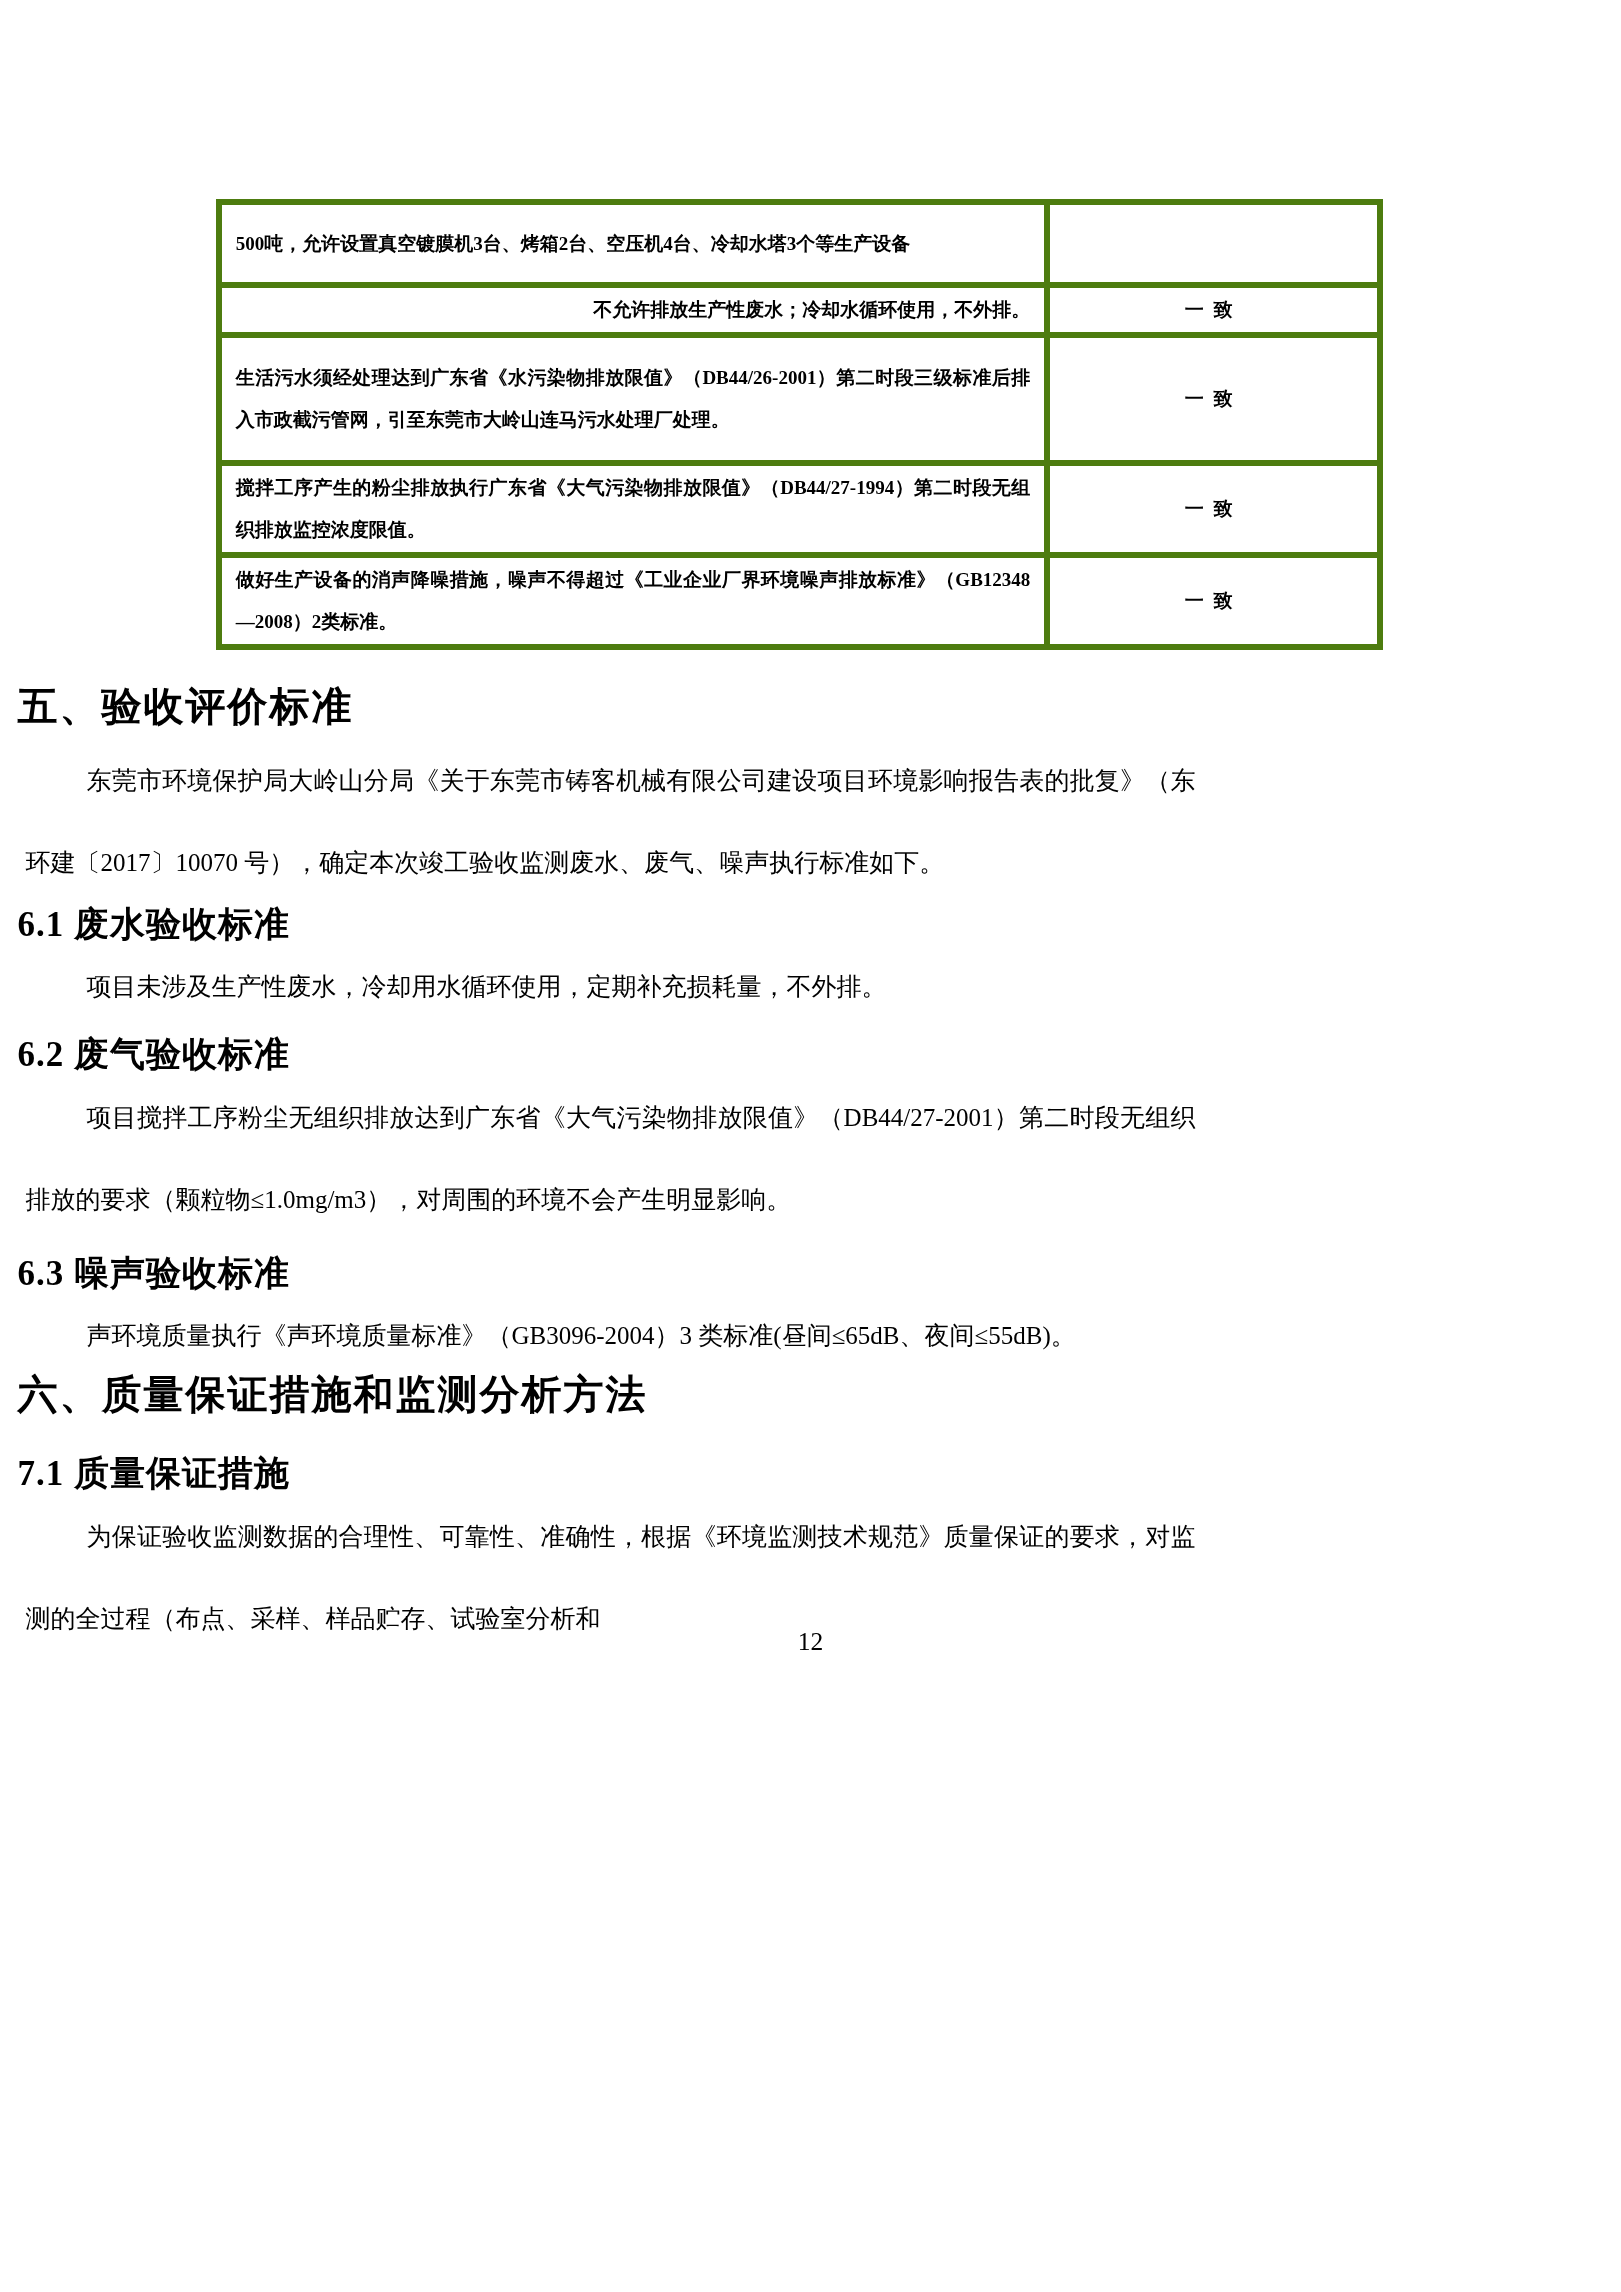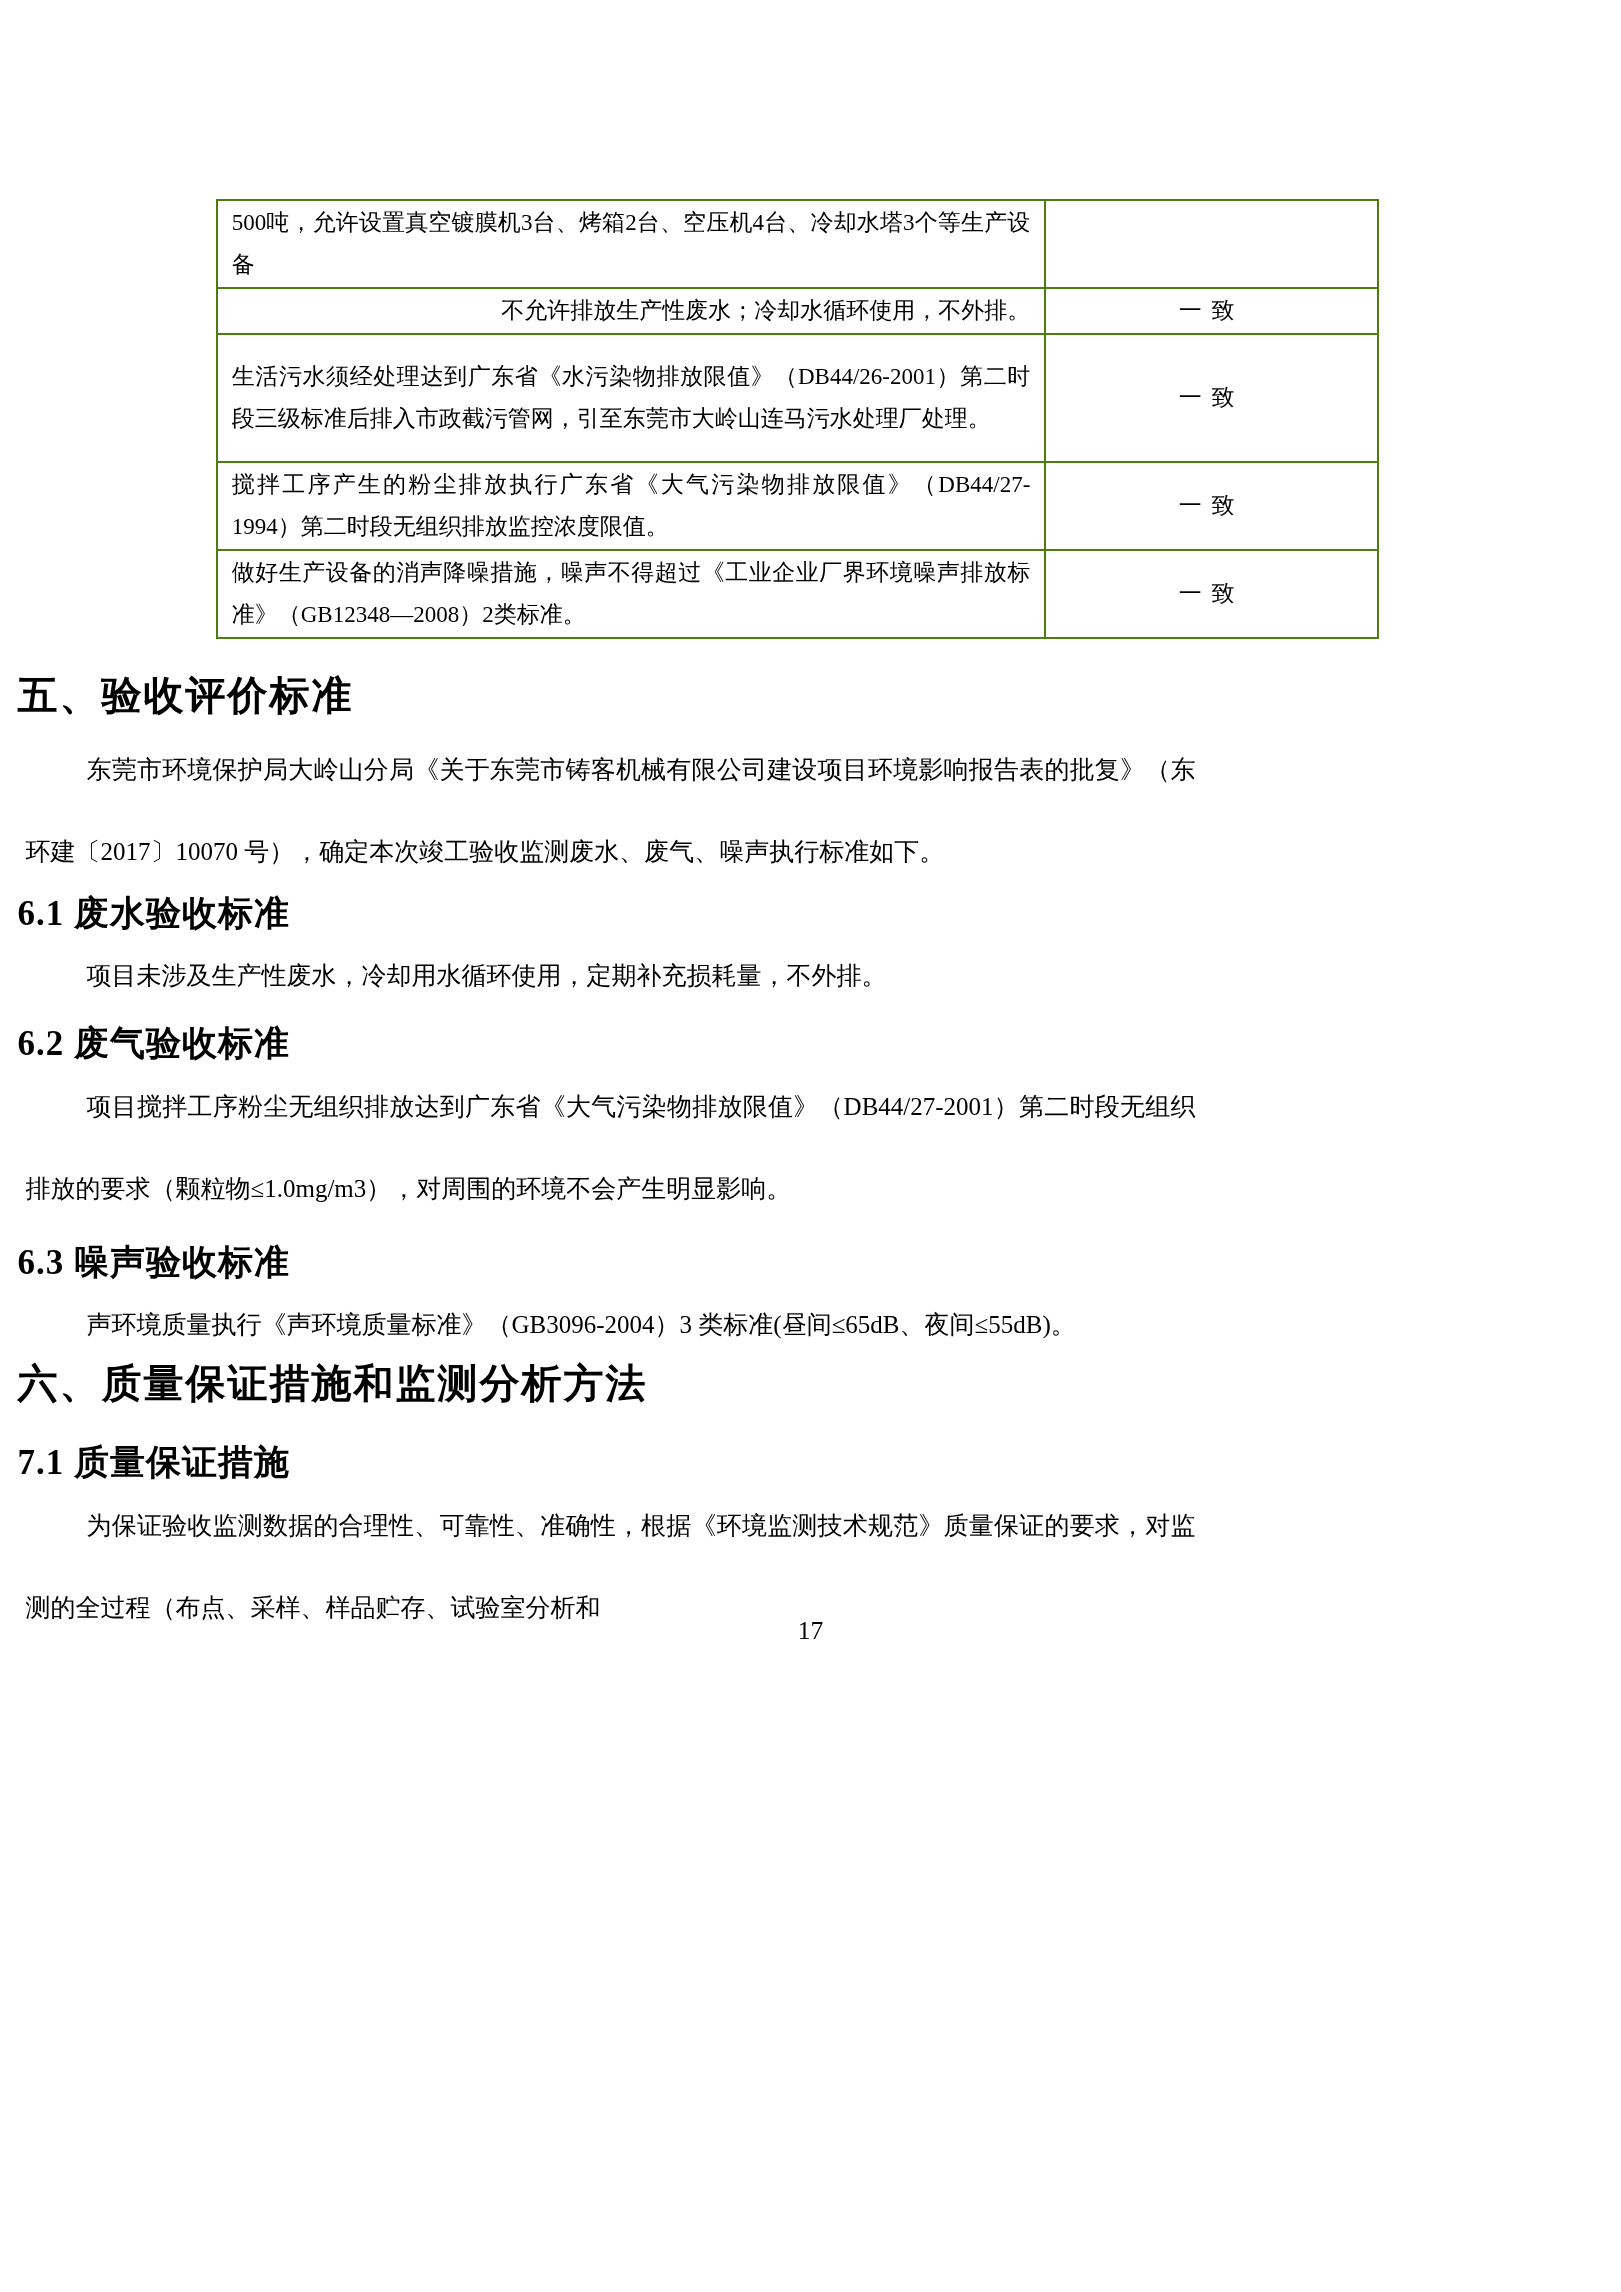--- a/index.html
+++ b/index.html
@@ -18,26 +18,27 @@
   }
   
   table.compliance {
     border-collapse: collapse;
     table-layout: fixed;
     width: 1161px;
     margin: 199px 0 0 216px;
     border: 2.9px solid #000;
   }
   table.compliance td {
-    border: 2px solid #4d7c0f;
-    font-size: 23px;
+    border: 6px solid #4d7c0f;
+    font-size: 19px;
     line-height: 42px;
     padding: 1px 13.7px;
     vertical-align: middle;
     overflow: hidden;
+    font-weight: bold;
   }
   td.req   { text-align: justify; }
   td.req-center { text-align: right; }
   td.result { text-align: center; letter-spacing: 9.8px; }
   
   .h-major {
     font-size: 40px;
     font-weight: bold;
     line-height: 1.22;
     padding-left: 17.6px;
@@ -118,16 +119,16 @@
   <div class="para">项目搅拌工序粉尘无组织排放达到广东省《大气污染物排放限值》（DB44/27-2001）第二时段无组织排放的要求（颗粒物≤1.0mg/m3），对周围的环境不会产生明显影响。</div>
 
   <div class="h-minor h63">6.3 噪声验收标准</div>
   <div class="para">声环境质量执行《声环境质量标准》（GB3096-2004）3 类标准(昼间≤65dB、夜间≤55dB)。</div>
 
   <div class="h-major h6">六、质量保证措施和监测分析方法</div>
 
   <div class="h-minor h71">7.1 质量保证措施</div>
   <div class="para">为保证验收监测数据的合理性、可靠性、准确性，根据《环境监测技术规范》质量保证的要求，对监测的全过程（布点、采样、样品贮存、试验室分析和</div>
 
-  <div class="page-number">17</div>
+  <div class="page-number">12</div>
 
 </div>
 
 
 </body></html>

